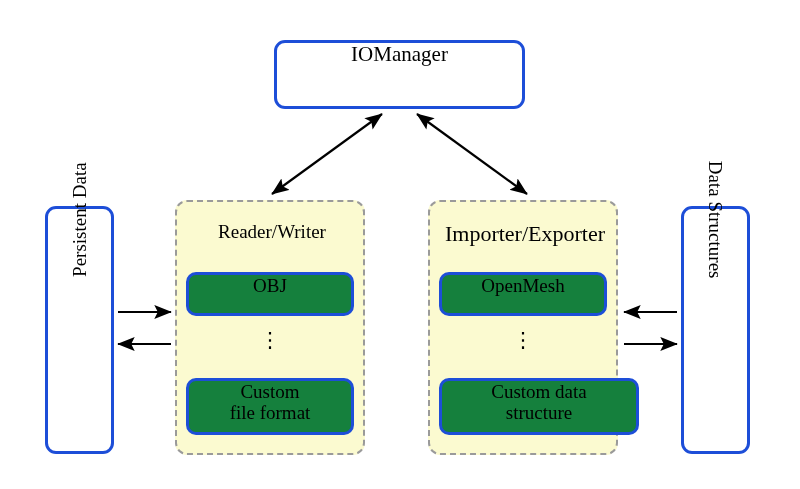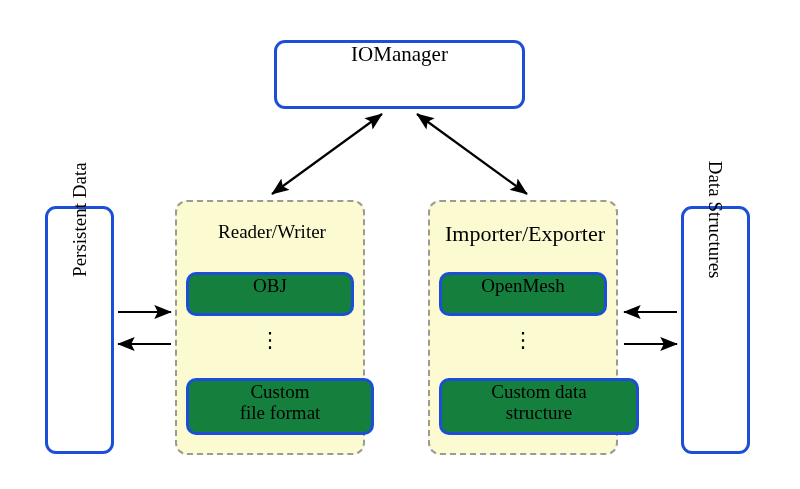--- a/index.html
+++ b/index.html
@@ -89,21 +89,21 @@
   #persistent     { left: 45px;  top: 206px; width: 69px;  height: 248px; font-size: 19px; }
   #datastructures { left: 681px; top: 206px; width: 69px;  height: 248px; font-size: 19px; }
 
   #group-rw       { left: 175px; top: 200px; width: 190px; height: 255px; }
   #group-ie       { left: 428px; top: 200px; width: 190px; height: 255px; }
 
   #group-rw .group-title { top: 19px;  font-size: 19px; }
   #group-ie .group-title { top: 19px;  font-size: 22px; }
 
   #node-obj       { left: 186px; top: 272px; width: 168px; height: 44px;  font-size: 19px; }
-  #node-custfile  { left: 186px; top: 378px; width: 188px; height: 57px;  font-size: 19px; }
+  #node-custfile  { left: 186px; top: 378px; width: 168px; height: 57px;  font-size: 19px; }
   #node-openmesh  { left: 439px; top: 272px; width: 168px; height: 44px;  font-size: 19px; }
   #node-custstruct{ left: 439px; top: 378px; width: 200px; height: 57px;  font-size: 19px; }
 
   #dots-rw        { left: 186px; top: 330px; width: 168px; }
   #dots-ie        { left: 439px; top: 330px; width: 168px; }
 </style>
 </head>
 <body>
 
 <div id="diagram">

